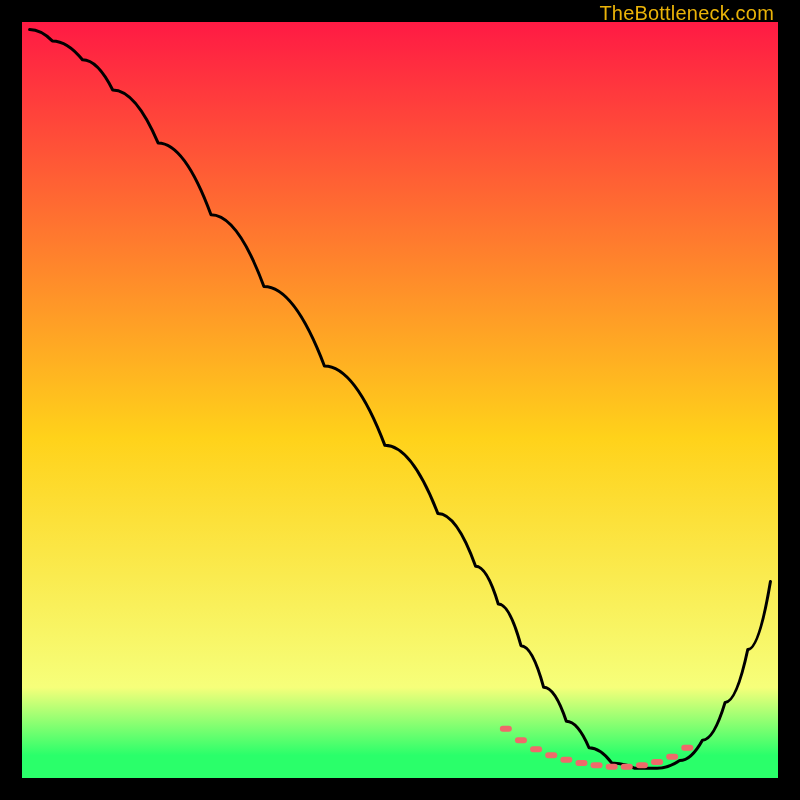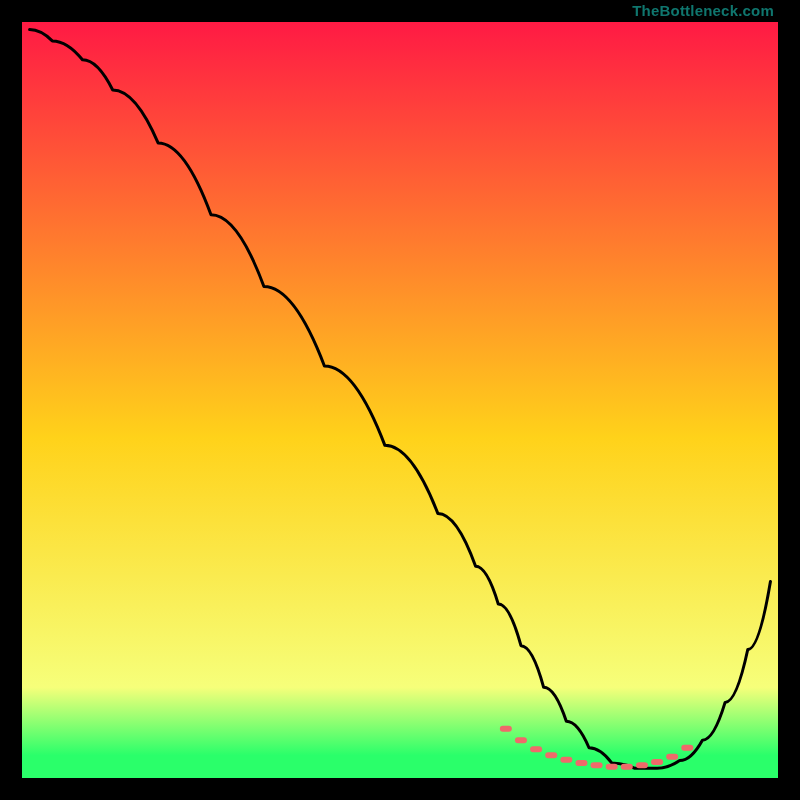--- a/index.html
+++ b/index.html
@@ -1,18 +1,18 @@
 <!DOCTYPE html>
 <html><head>
 <meta charset="utf-8">
 <style>
   html,body{margin:0;padding:0;width:800px;height:800px;background:#000;overflow:hidden;font-family:Arial,Helvetica,sans-serif}
   .frame{position:absolute;left:22px;top:22px;width:756px;height:756px;background:#000}
   .plot{position:absolute;left:0;top:0;width:756px;height:756px}
-  .watermark{position:absolute;top:2px;right:26px;color:#0f766e;font-size:15px;font-weight:700;letter-spacing:.2px}
+  .watermark{position:absolute;top:2px;right:26px;color:#eab308;font-size:20px;font-weight:400;letter-spacing:.2px}
 </style>
 </head>
 <body>
 
 <div class="frame">
   <svg class="plot" viewBox="0 0 756 756" preserveAspectRatio="none">
     <defs>
       <linearGradient id="bg" x1="0" y1="0" x2="0" y2="1">
         <stop offset="0" stop-color="#ff1a44"></stop>
         <stop offset="0.55" stop-color="#ffd21a"></stop>

